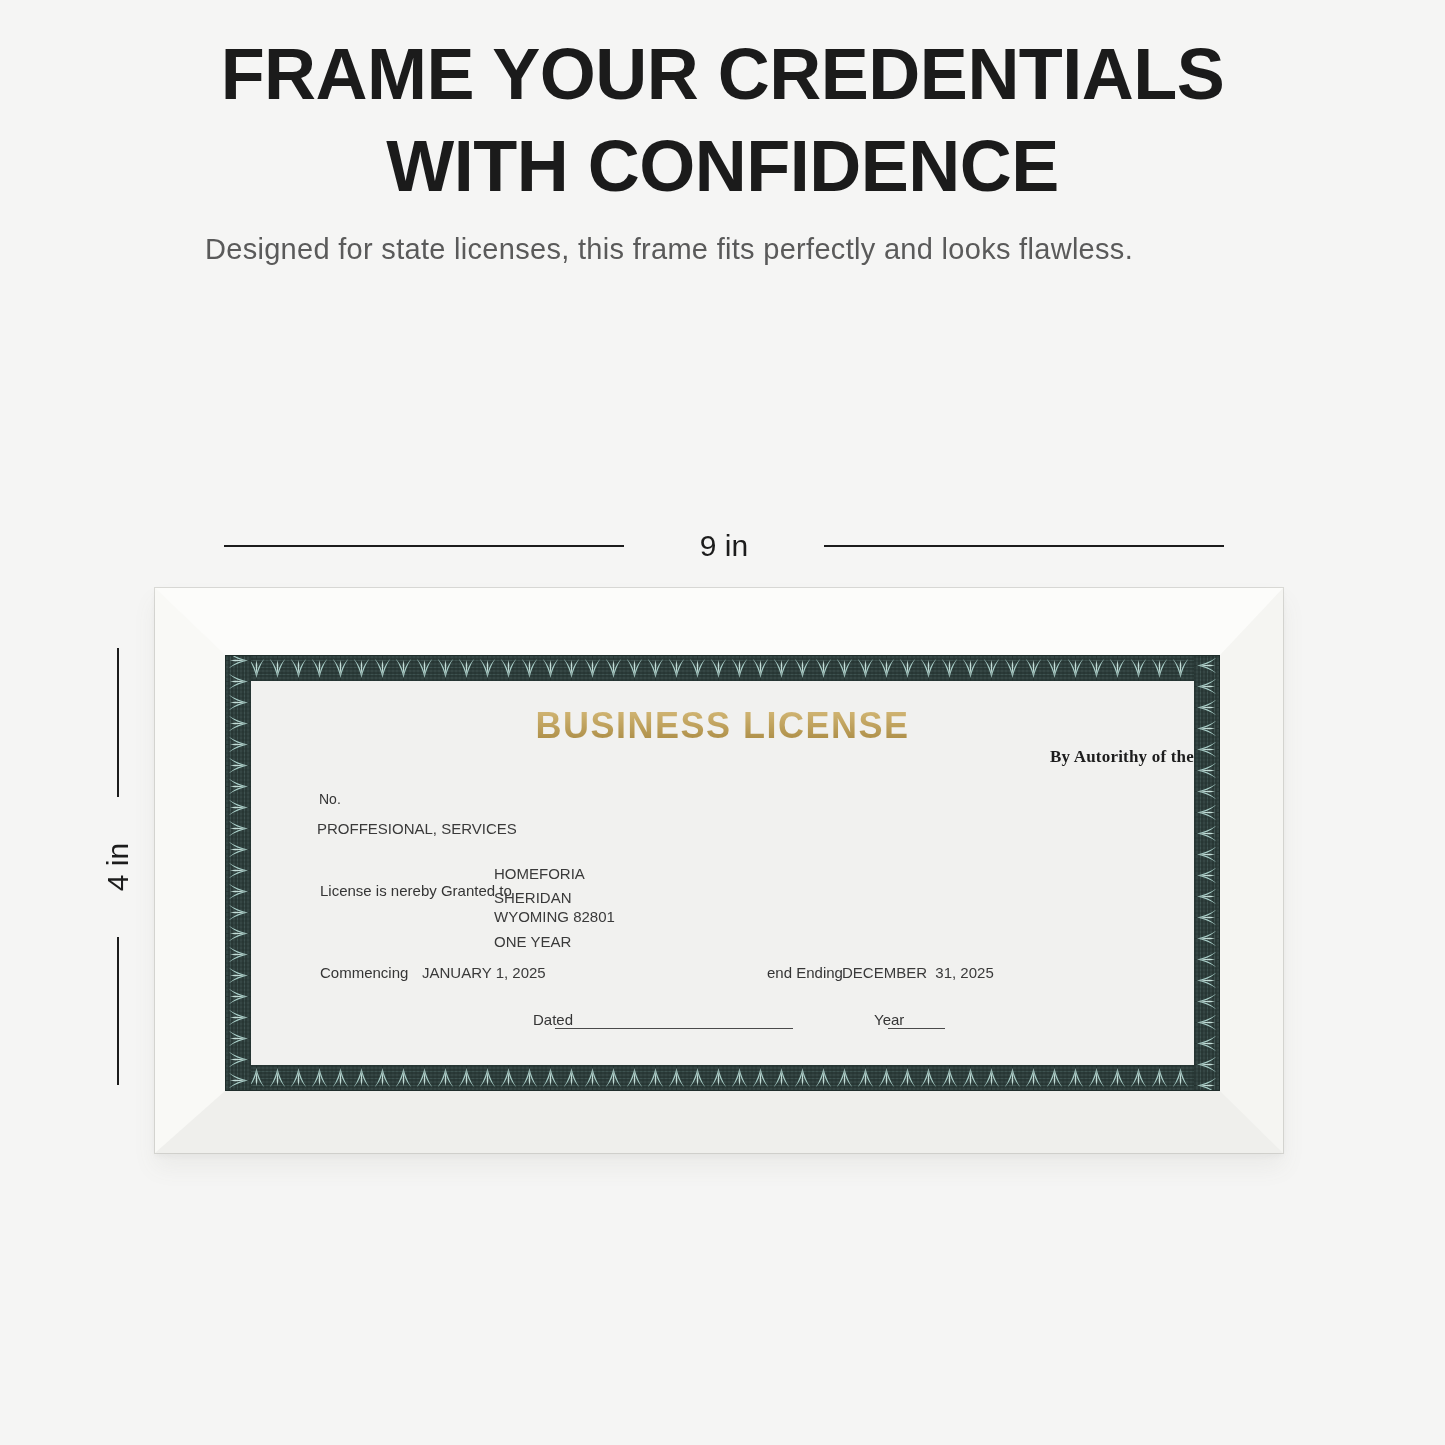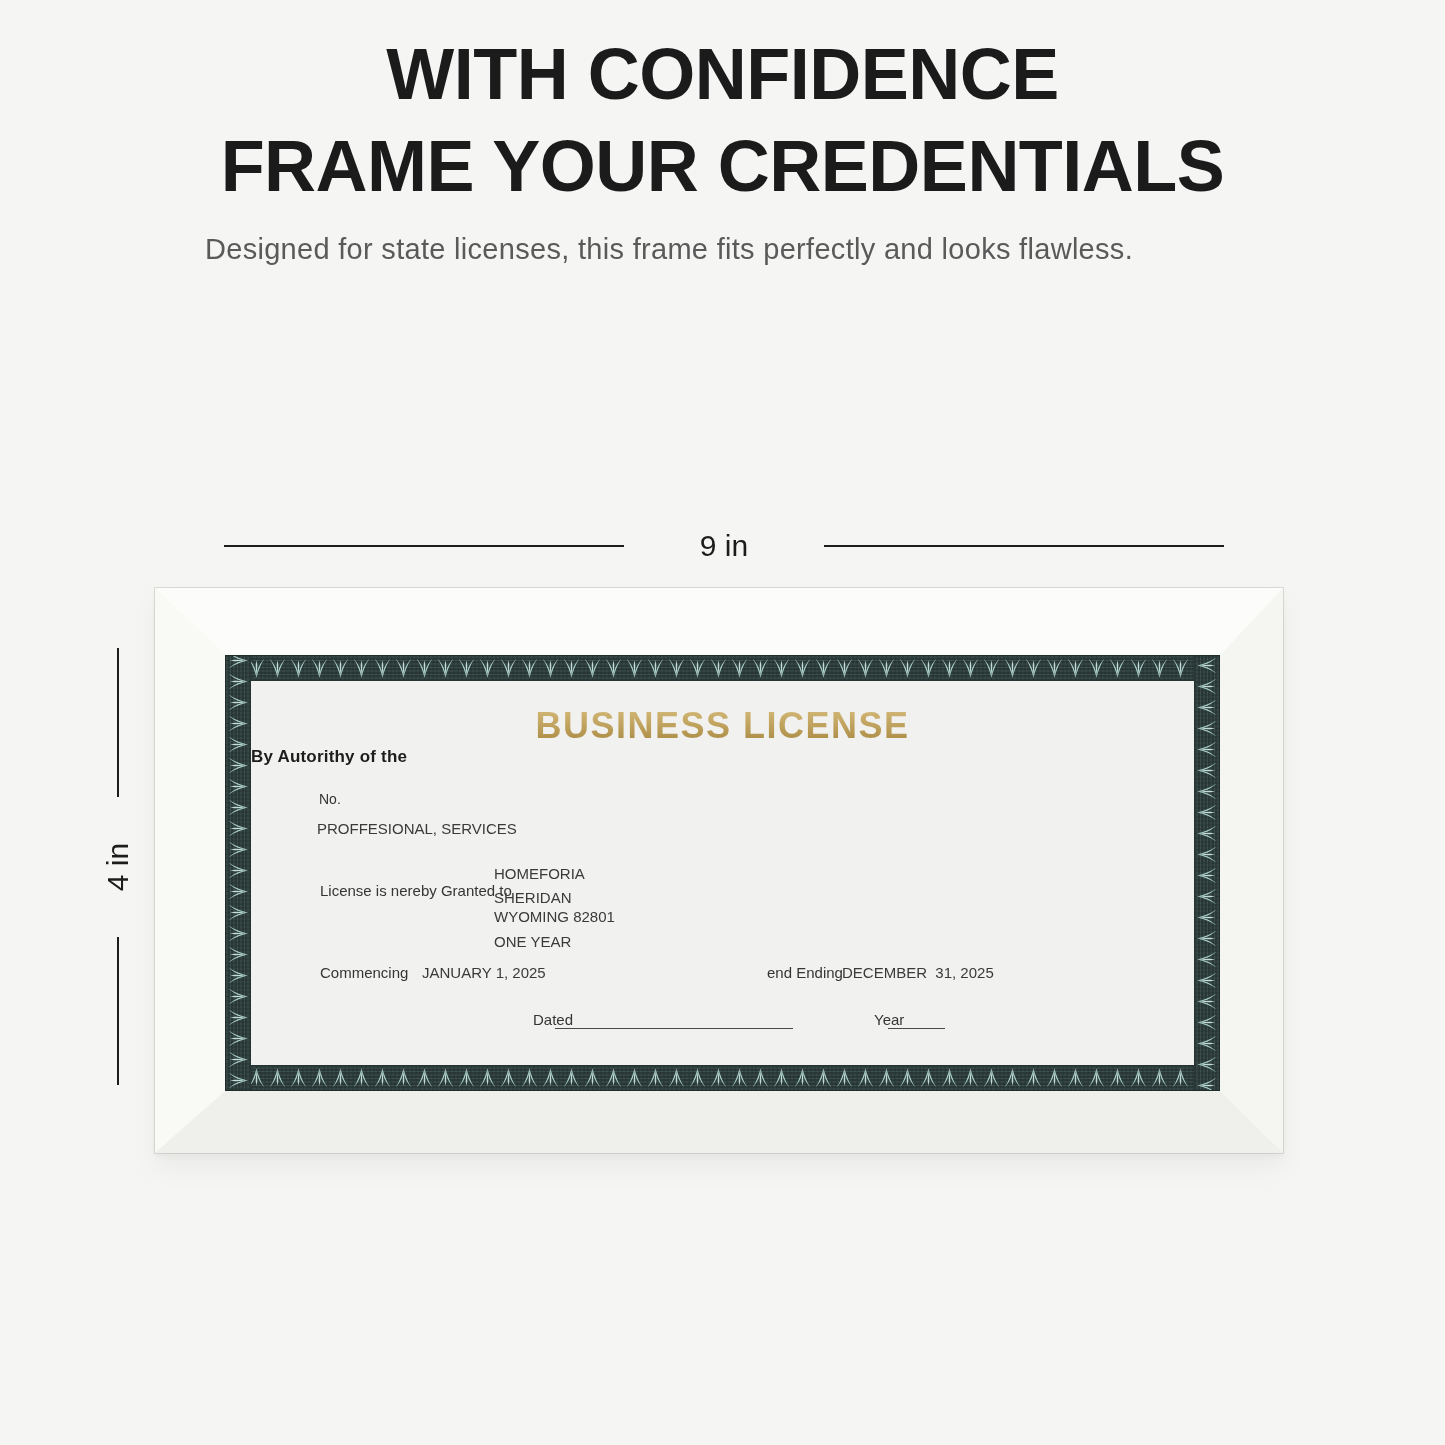--- a/index.html
+++ b/index.html
@@ -68,22 +68,22 @@
   }
   .cert-title{
     position:absolute;top:24px;left:0;width:100%;text-align:center;
     font-size:36px;font-weight:bold;letter-spacing:1.5px;
     color:var(--gold-dark);
     background-image:linear-gradient(180deg,var(--gold-light) 0%,var(--gold-dark) 90%);
     -webkit-background-clip:text;background-clip:text;
     -webkit-text-fill-color:transparent;
   }
   .cert-sub{
-    position:absolute;top:66px;left:0;width:100%;text-align:left;
-    font-size:17px;font-weight:bold;color:#1d1d1d;letter-spacing:0.2px;
+    position:absolute;top:66px;left:0;width:100%;text-align:right;
+    font-size:17px;font-weight:bold;color:#1d1d1d;letter-spacing:0.2px;font-family:Liberation Serif, serif;
   }
   .cfield{position:absolute;font-size:15px;color:var(--cert-ink);white-space:pre;}
   .clabel{font-weight:normal;color:#353535;padding-left:28px;}
   .culine{position:absolute;height:1px;background:#4a4a4a;}
 
   .f-no{left:40px;top:110px;font-size:14px;}
   .f-category{left:66px;top:139px;}
   .f-granted{left:41px;top:184px;margin-top:17px;}
   .f-grantee1{left:243px;top:184px;}
   .f-grantee2{left:243px;top:208px;}
@@ -97,22 +97,22 @@
   .f-year{left:595px;top:330px;}
   .u-dated{left:304px;top:347px;width:238px;}
   .u-year{left:637px;top:347px;width:57px;}
 </style>
 </head>
 <body>
 
 <div class="stage">
 
   <div class="headline">
+    <div>FRAME YOUR CREDENTIALS</div>
     <div>WITH CONFIDENCE</div>
-    <div>FRAME YOUR CREDENTIALS</div>
   </div>
   <div class="tagline">Designed for state licenses, this frame fits perfectly and looks flawless.</div>
 
   <div class="dim-w">
     <div class="dline"></div>
     <div class="dlabel">9 in</div>
     <div class="dline"></div>
   </div>
 
   <div class="dim-h">

